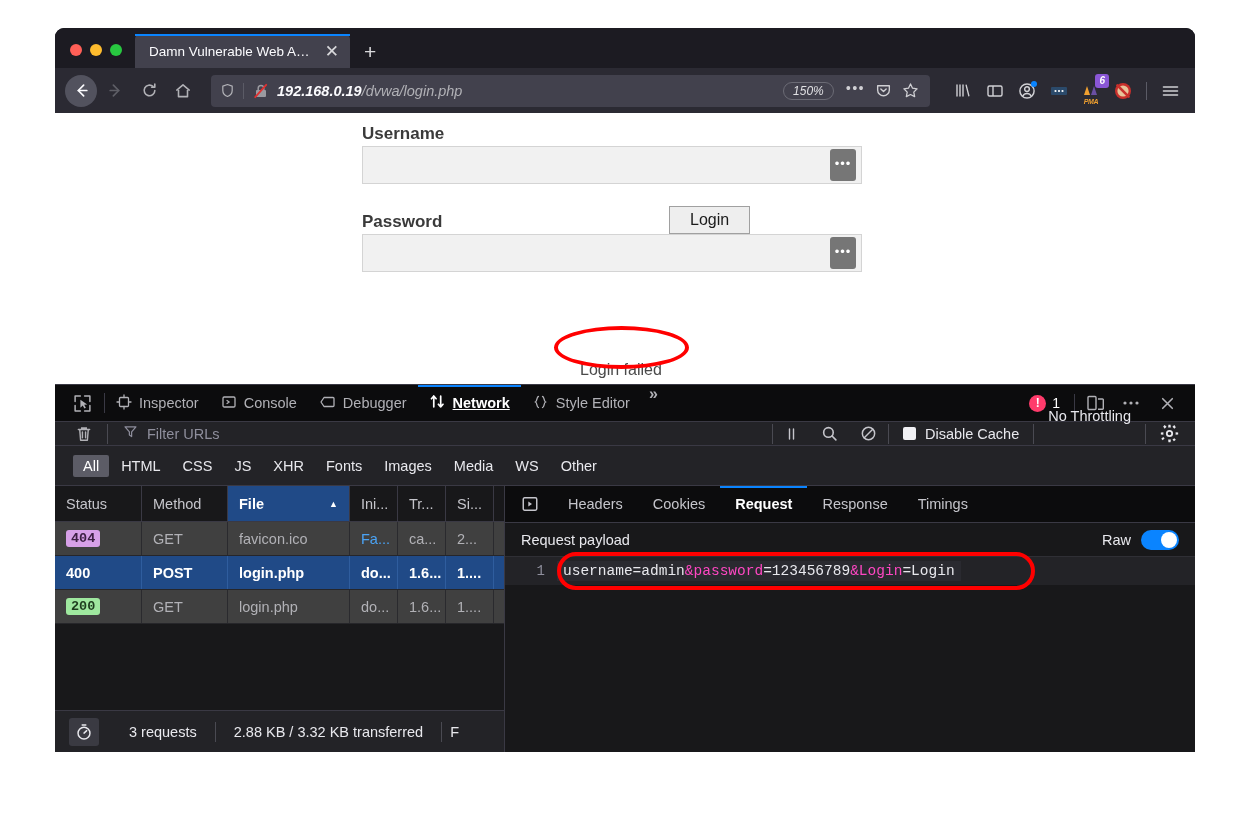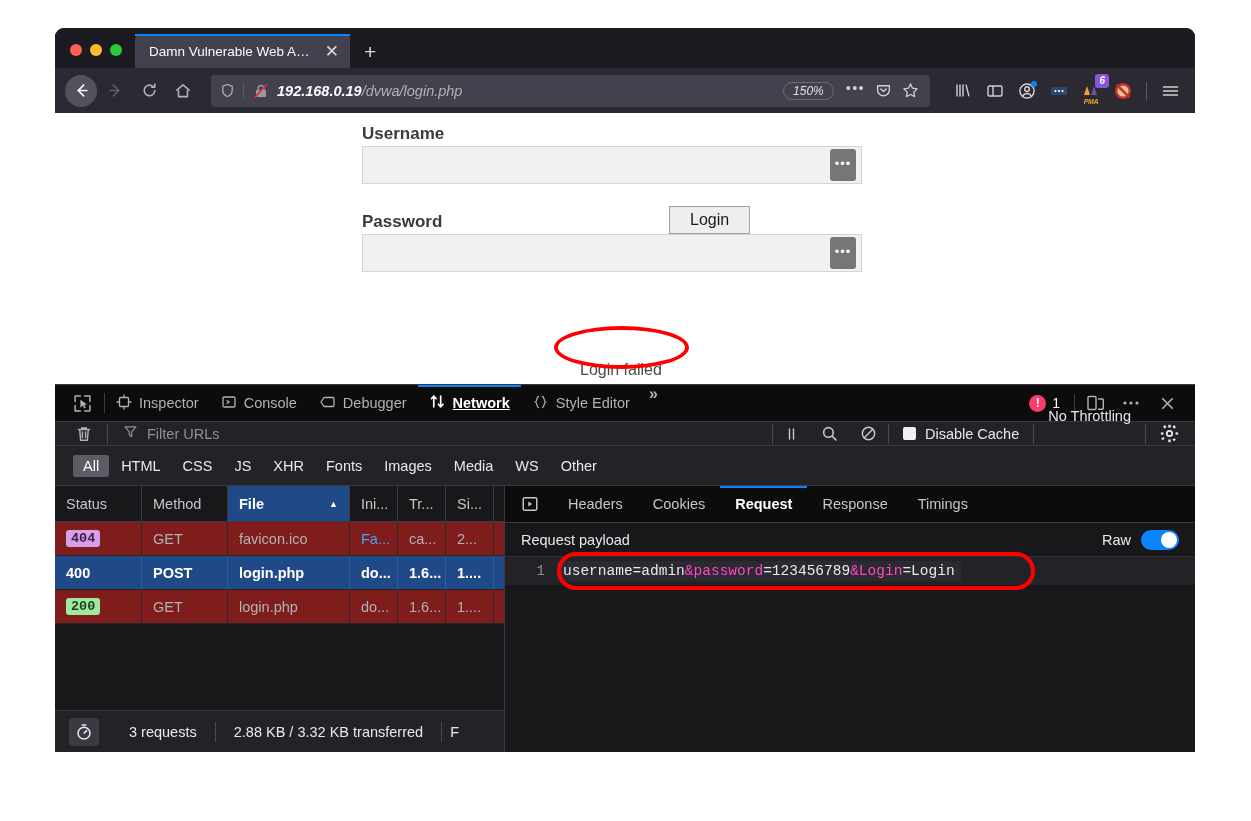--- a/index.html
+++ b/index.html
@@ -187,21 +187,21 @@
   
   #type-filter {
     height: 40px; display: flex; align-items: center; gap: 2px;
     padding-left: 18px; background: #232327; border-bottom: 1px solid #3a3944; flex: 0 0 auto;
   }
   .tf-item { padding: 3px 10px; border-radius: 2px; color: #e8e8ed; font-size: 14.5px; }
   .tf-item.active { background: #5c5c66; color: #ffffff; }
 
   
   #dt-body { flex: 1 1 auto; display: flex; min-height: 0; }
-  #net-list { width: 450px; flex: 0 0 450px; display: flex; flex-direction: column; background: #7f1d1d; border-right: 1px solid #3a3944; }
+  #net-list { width: 450px; flex: 0 0 450px; display: flex; flex-direction: column; background: #404040; border-right: 1px solid #3a3944; }
   #net-table { width: 100%; }
   .tr { display: flex; height: 34px; align-items: center; font-size: 14.5px; }
   .th-row { background: #18181a; border-bottom: 1px solid #3a3944; height: 36px; }
   .th, .td { padding: 0 11px; overflow: hidden; white-space: nowrap; display: flex; align-items: center; }
   .th { color: #c5c5cb; border-right: 1px solid #3a3944; height: 100%; }
   .td { color: #b1b1b6; border-right: 1px solid #2a2a2e; height: 100%; }
   .th.sorted { background: #204a87; color: #ffffff; font-weight: bold; }
   .col-status { width: 87px; flex: 0 0 87px; }
   .col-method { width: 86px; flex: 0 0 86px; }
   .col-file { width: 122px; flex: 0 0 122px; }

